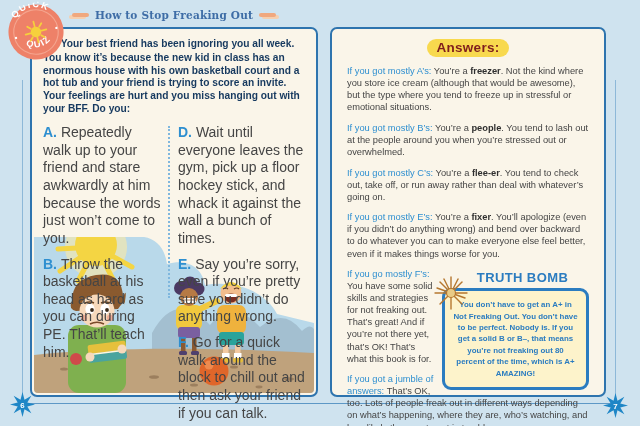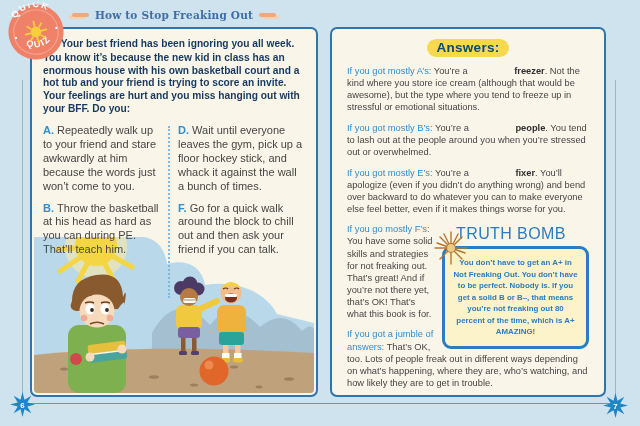--- a/index.html
+++ b/index.html
@@ -27,34 +27,34 @@
   
   .badge{position:absolute;left:7px;top:3px;width:58px;height:58px;transform:rotate(-14deg);}
 
   
   .question{font-size:10.2px;font-weight:bold;color:#16395f;line-height:1.24;}
   .qnum{display:inline-block;width:13px;height:13px;border-radius:50%;background:#2b7fc4;color:#fff;font-size:9px;line-height:13px;text-align:center;margin-right:2px;vertical-align:-1px;}
   .columns{display:flex;margin-top:9px;position:relative;z-index:2;}
   .col-a{width:118px;flex:0 0 118px;}
   .col-divider{border-left:2px dotted #7fb7de;margin:2px 8px 0 7px;height:172px;}
   .col-b{flex:1;}
-  .opt{margin:0 0 8px;font-size:11px;color:#454545;line-height:1.26;}
+  .opt{margin:0 0 8px;font-size:14px;color:#454545;line-height:1.26;}
   .opt .letter{color:#2e8fd0;font-weight:bold;}
   .illo{position:absolute;left:2px;bottom:2px;width:280px;height:156px;border-radius:0 0 4px 4px;z-index:1;}
 
   
   .answers-heading{text-align:center;margin:1px 0 8px;}
-  .answers-heading .hl{display:inline-block;background:#f8d94e;border-radius:9px;padding:1px 9px 2px;color:#0c4a6e;font-weight:bold;font-size:13.5px;letter-spacing:.3px;}
+  .answers-heading .hl{display:inline-block;background:#f8d94e;border-radius:9px;padding:1px 9px 2px;color:#7f1d1d;font-weight:bold;font-size:13.5px;letter-spacing:.3px;}
   .ans{margin:0 0 8.5px;font-size:9.3px;color:#454545;line-height:1.3;}
   .ans .lead{color:#2e8fd0;font-weight:normal;}
-  .ans b{color:#2f2f2f;margin-left:44px;}
+  .ans b{color:#2f2f2f;}
 
   
   .truthbomb{float:right;width:147px;margin:2px 0 2px 8px;position:relative;}
-  .tb-title{color:#2b7cc0;font-weight:normal;font-size:16px;letter-spacing:.4px;margin:0 0 3px 14px;}
+  .tb-title{text-align:center;color:#2b7cc0;font-weight:bold;font-size:13px;letter-spacing:.4px;margin:0 0 3px 14px;}
   .tb-box{background:#fdf3cb;border:3px solid #2b7cc0;border-radius:9px;padding:8px 7px;}
   .tb-text{display:block;color:#2b7cc0;font-size:7.9px;font-weight:bold;line-height:1.45;text-align:center;}
   .tb-burst{position:absolute;left:-8px;top:6px;width:34px;height:34px;}
 
   
   .corner-star{position:absolute;width:25px;height:25px;}
   .corner-star.left{left:10px;top:392px;}
   .corner-star.right{left:603px;top:393px;}
 </style>
 </head>
@@ -78,20 +78,21 @@
       <span>Your best friend has been ignoring you all week. You know it’s because the new kid in class has an enormous house with his own basketball court and a hot tub and your friend is trying to score an invite. Your feelings are hurt and you miss hanging out with your BFF. Do you:</span>
     </div>
     <div class="columns">
       <div class="col-a" id="col-left">
           <p class="opt"><span class="letter">A. </span>Repeatedly walk up to your friend and stare awkwardly at him because the words just won’t come to you.</p>
           <p class="opt"><span class="letter">B. </span>Throw the basketball at his head as hard as you can during PE. That’ll teach him.</p>
         </div>
       <div class="col-divider"></div>
       <div class="col-b" id="col-right">
           <p class="opt"><span class="letter">D. </span>Wait until everyone leaves the gym, pick up a floor hockey stick, and whack it against the wall a bunch of times.</p>
+          <p class="opt"><span class="letter">E. </span>Say you’re sorry, even if you’re pretty sure you didn’t do anything wrong.</p>
           <p class="opt"><span class="letter">F. </span>Go for a quick walk around the block to chill out and then ask your friend if you can talk.</p>
         </div>
     </div>
 
     <svg class="illo" viewBox="0 0 280 156">
       <path d="M0 0 L110 0 C123 2 131 12 133 27 C157 20 169 34 171 48 C205 42 233 57 243 77 L280 86 L280 156 L0 156 Z" fill="#b9d9ea"></path>
       <circle cx="62" cy="10" r="31" fill="#efe5b2" opacity="0.75"></circle>
       <g stroke="#f4d543" stroke-width="5" stroke-linecap="round">
         <line x1="62" y1="10" x2="26" y2="34"></line>
           <line x1="62" y1="10" x2="44" y2="44"></line>
@@ -174,20 +175,21 @@
     </svg>
   </div>
 
   <div class="panel panel-right">
     <div class="answers-heading">
       <span class="hl">Answers:</span>
     </div>
     <div id="answers-top">
         <p class="ans"><span class="lead">If you got mostly A’s: </span>You’re a <b>freezer</b>. Not the kind where you store ice cream (although that would be awesome), but the type where you tend to freeze up in stressful or emotional situations.</p>
         <p class="ans"><span class="lead">If you got mostly B’s: </span>You’re a <b>people</b>. You tend to lash out at the people around you when you’re stressed out or overwhelmed.</p>
+        <p class="ans"><span class="lead">If you got mostly C’s: </span>You’re a <b>flee-er</b>. You tend to check out, take off, or run away rather than deal with whatever’s going on.</p>
         <p class="ans"><span class="lead">If you got mostly E’s: </span>You’re a <b>fixer</b>. You’ll apologize (even if you didn’t do anything wrong) and bend over backward to do whatever you can to make everyone else feel better, even if it makes things worse for you.</p>
       </div>
     <div id="answers-bottom">
       <div class="truthbomb">
         <svg class="tb-burst" viewBox="0 0 34 34">
           <g stroke="#b5772f" stroke-width="1.4" stroke-linecap="round">
             <line x1="17" y1="17" x2="17" y2="1"></line>
               <line x1="17" y1="17" x2="17" y2="33"></line>
             <line x1="17" y1="17" x2="1" y2="17"></line>
               <line x1="17" y1="17" x2="33" y2="17"></line>

